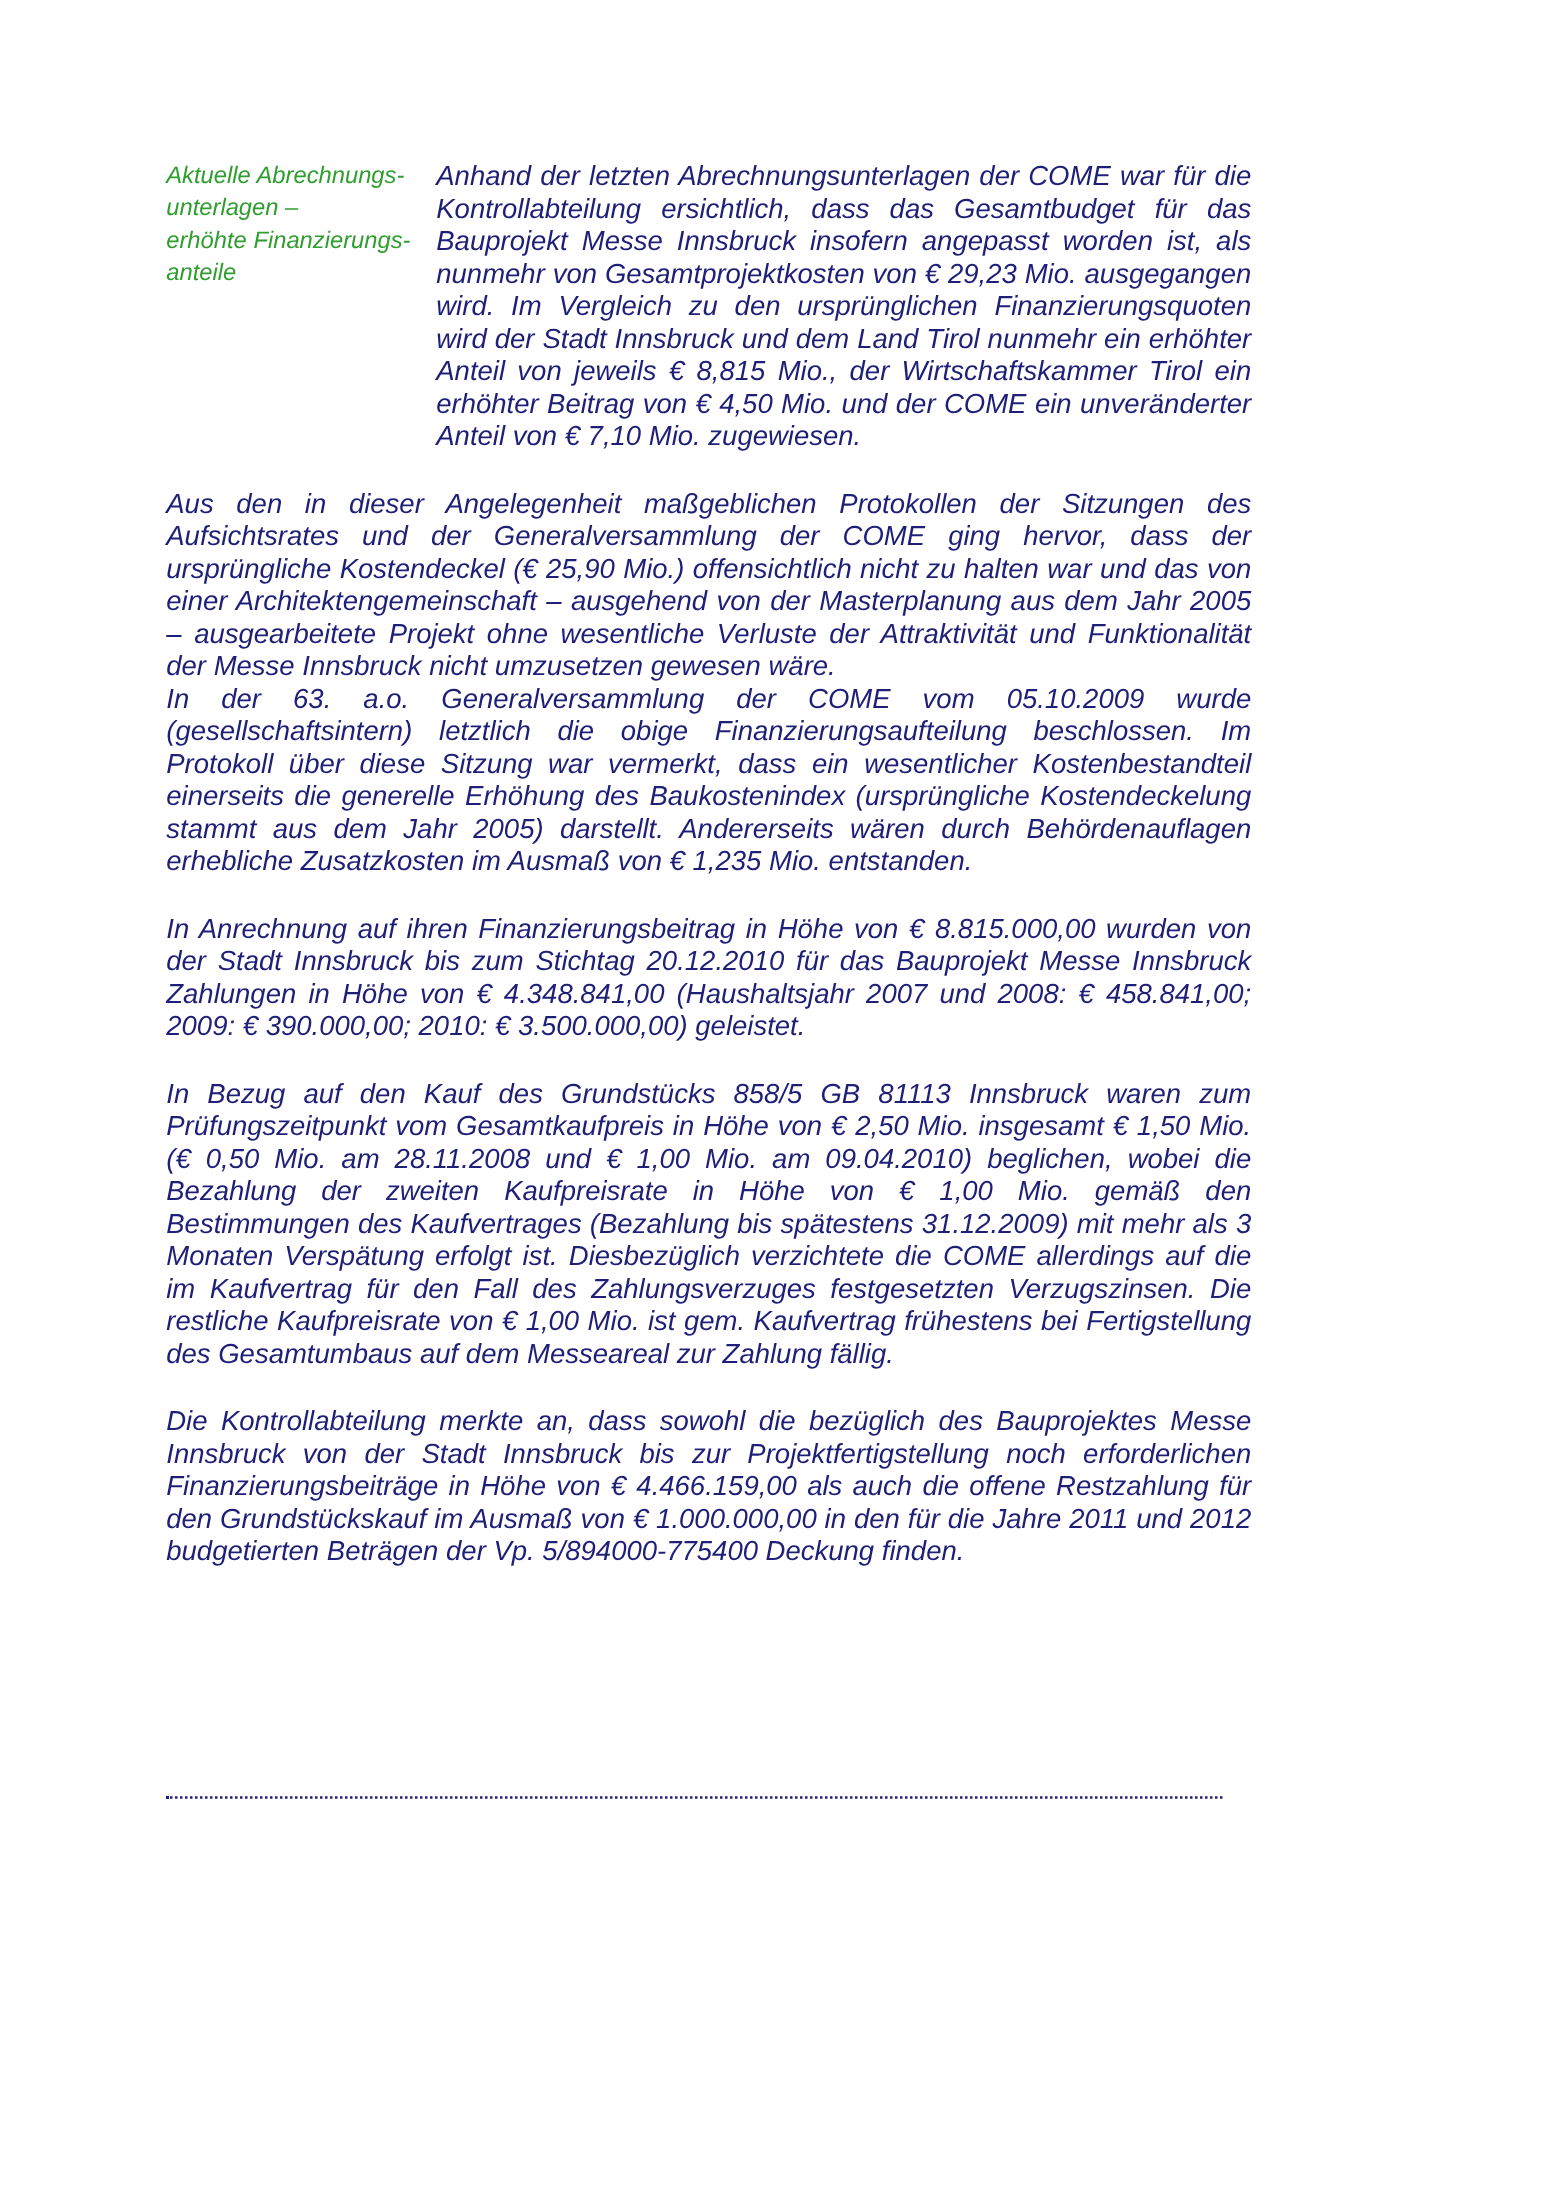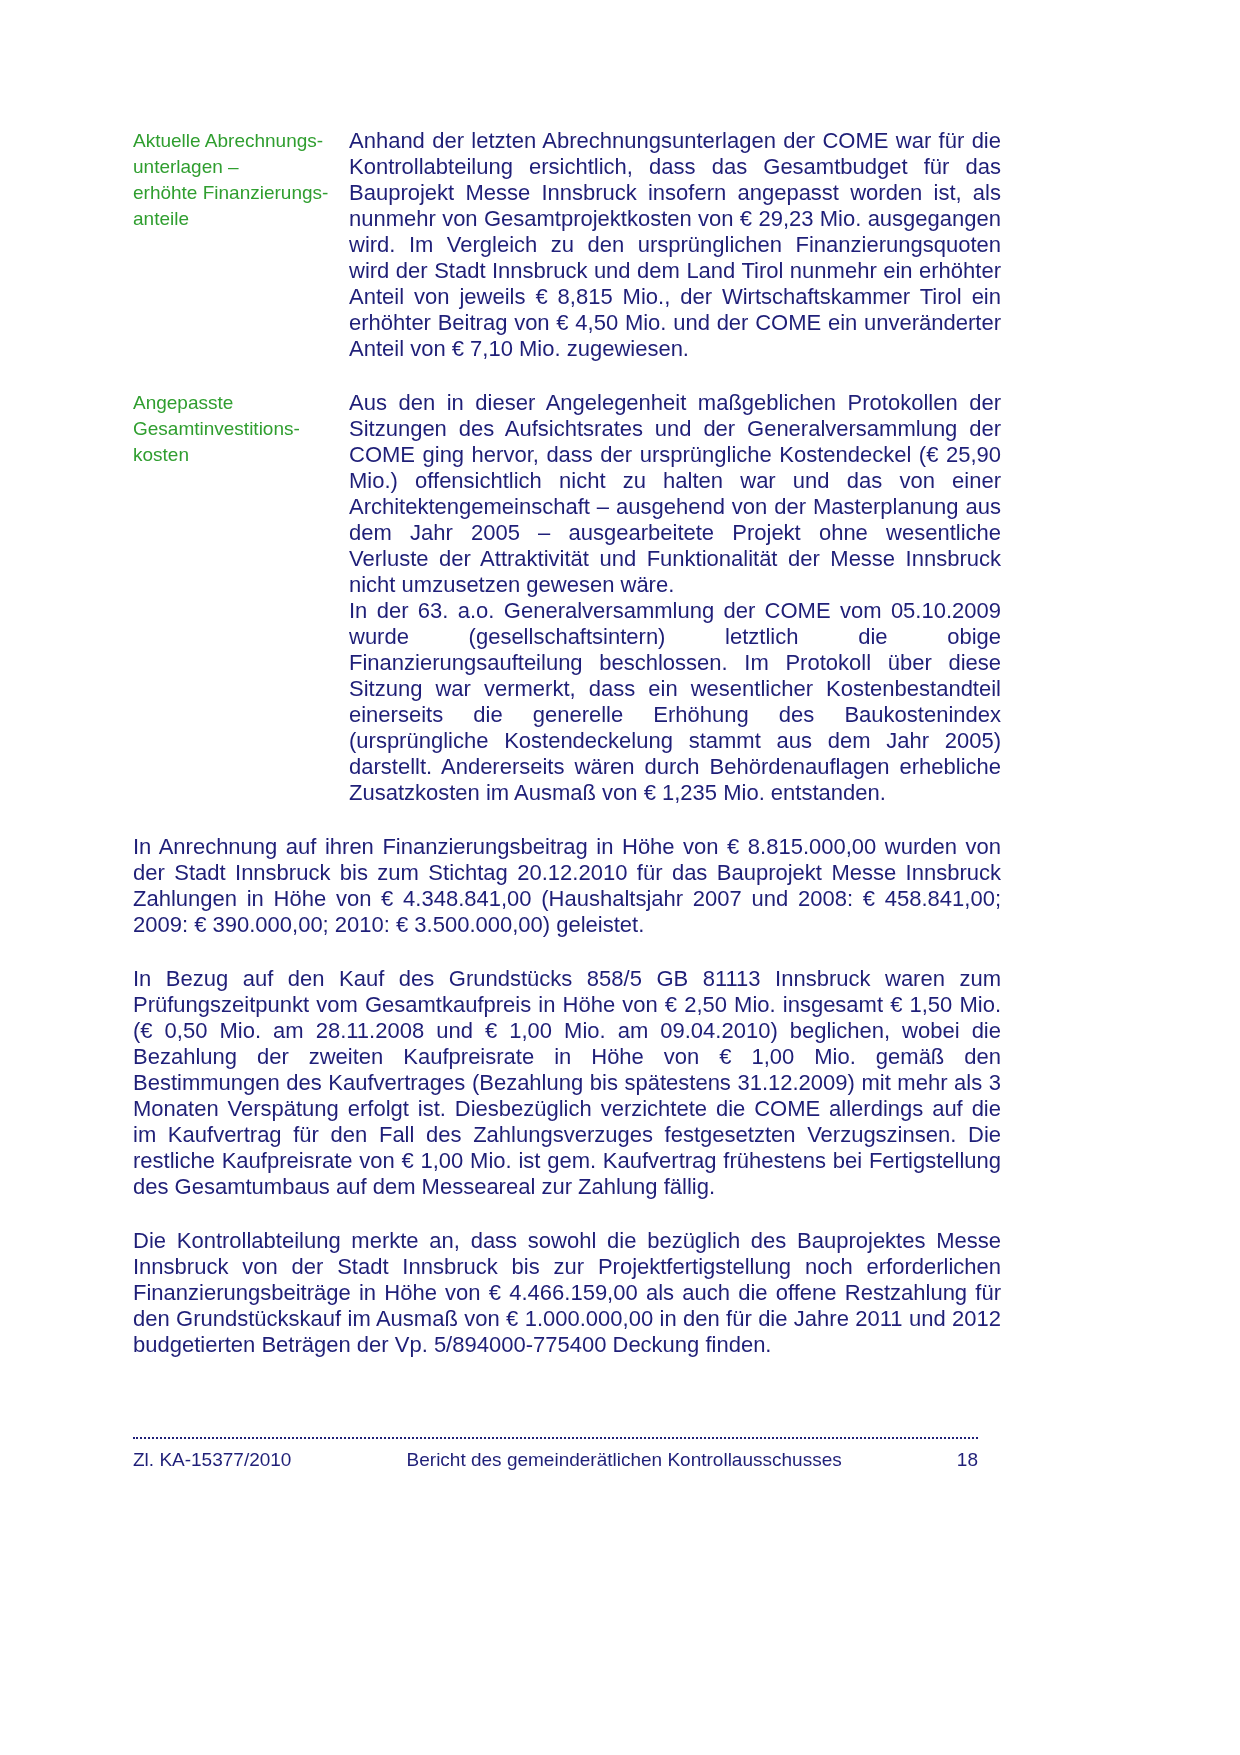--- a/index.html
+++ b/index.html
@@ -7,20 +7,21 @@
   body {
     font-family: "Liberation Sans", "DejaVu Sans", sans-serif;
     width: 1240px;
   }
   .page {
     position: relative;
     width: 1020px;
     height: 1755px;
     background: #ffffff;
     overflow: hidden;
+    font-style: italic;
   }
   .content {
     position: absolute;
     left: 133px;
     top: 128px;
     width: 868px;
   }
   .section {
     display: flex;
     align-items: flex-start;
@@ -77,23 +78,20 @@
       <div class="section-label">Aktuelle Abrechnungs-
 unterlagen –
 erhöhte Finanzierungs-
 anteile</div>
       <div class="section-body">
         <div class="paragraph">Anhand der letzten Abrechnungsunterlagen der COME war für die Kontrollabteilung ersichtlich, dass das Gesamtbudget für das Bauprojekt Messe Innsbruck insofern angepasst worden ist, als nunmehr von Gesamtprojektkosten von € 29,23 Mio. ausgegangen wird. Im Vergleich zu den ursprünglichen Finanzierungsquoten wird der Stadt Innsbruck und dem Land Tirol nunmehr ein erhöhter Anteil von jeweils € 8,815 Mio., der Wirtschaftskammer Tirol ein erhöhter Beitrag von € 4,50 Mio. und der COME ein unveränderter Anteil von € 7,10 Mio. zugewiesen.</div>
       </div>
     </div>
 
     <div class="section">
-      <div class="section-label">Angepasste
-Gesamtinvestitions-
-kosten</div>
       <div class="section-body">
         <div class="paragraph">Aus den in dieser Angelegenheit maßgeblichen Protokollen der Sitzungen des Aufsichtsrates und der Generalversammlung der COME ging hervor, dass der ursprüngliche Kostendeckel (€ 25,90 Mio.) offensichtlich nicht zu halten war und das von einer Architektengemeinschaft – ausgehend von der Masterplanung aus dem Jahr 2005 – ausgearbeitete Projekt ohne wesentliche Verluste der Attraktivität und Funktionalität der Messe Innsbruck nicht umzusetzen gewesen wäre.</div>
         <div class="paragraph">In der 63. a.o. Generalversammlung der COME vom 05.10.2009 wurde (gesellschaftsintern) letztlich die obige Finanzierungsaufteilung beschlossen. Im Protokoll über diese Sitzung war vermerkt, dass ein wesentlicher Kostenbestandteil einerseits die generelle Erhöhung des Baukostenindex (ursprüngliche Kostendeckelung stammt aus dem Jahr 2005) darstellt. Andererseits wären durch Behördenauflagen erhebliche Zusatzkosten im Ausmaß von € 1,235 Mio. entstanden.</div>
       </div>
     </div>
 
     <div class="section">
       <div class="section-body">
         <div class="paragraph">In Anrechnung auf ihren Finanzierungsbeitrag in Höhe von € 8.815.000,00 wurden von der Stadt Innsbruck bis zum Stichtag 20.12.2010 für das Bauprojekt Messe Innsbruck Zahlungen in Höhe von € 4.348.841,00 (Haushaltsjahr 2007 und 2008: € 458.841,00; 2009: € 390.000,00; 2010: € 3.500.000,00) geleistet.</div>
       </div>
@@ -108,19 +106,14 @@
     <div class="section">
       <div class="section-body">
         <div class="paragraph">Die Kontrollabteilung merkte an, dass sowohl die bezüglich des Bauprojektes Messe Innsbruck von der Stadt Innsbruck bis zur Projektfertigstellung noch erforderlichen Finanzierungsbeiträge in Höhe von € 4.466.159,00 als auch die offene Restzahlung für den Grundstückskauf im Ausmaß von € 1.000.000,00 in den für die Jahre 2011 und 2012 budgetierten Beträgen der Vp. 5/894000-775400 Deckung finden.</div>
       </div>
     </div>
 
   </div>
 
   <div class="footer">
     <div class="footer-rule"></div>
-    <div class="footer-row">
-      <span class="footer-left">Zl. KA-15377/2010</span>
-      <span class="footer-center">Bericht des gemeinderätlichen Kontrollausschusses</span>
-      <span class="footer-right">18</span>
-    </div>
   </div>
 </div>
 
 </body></html>

